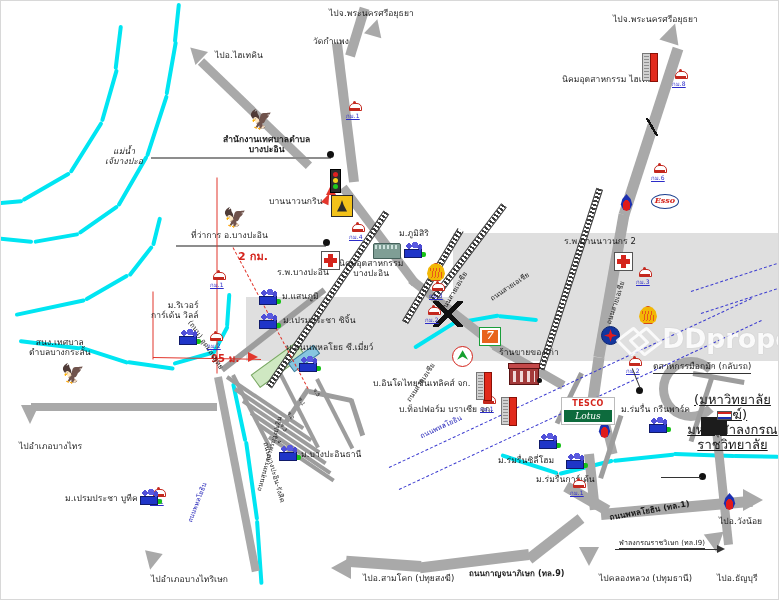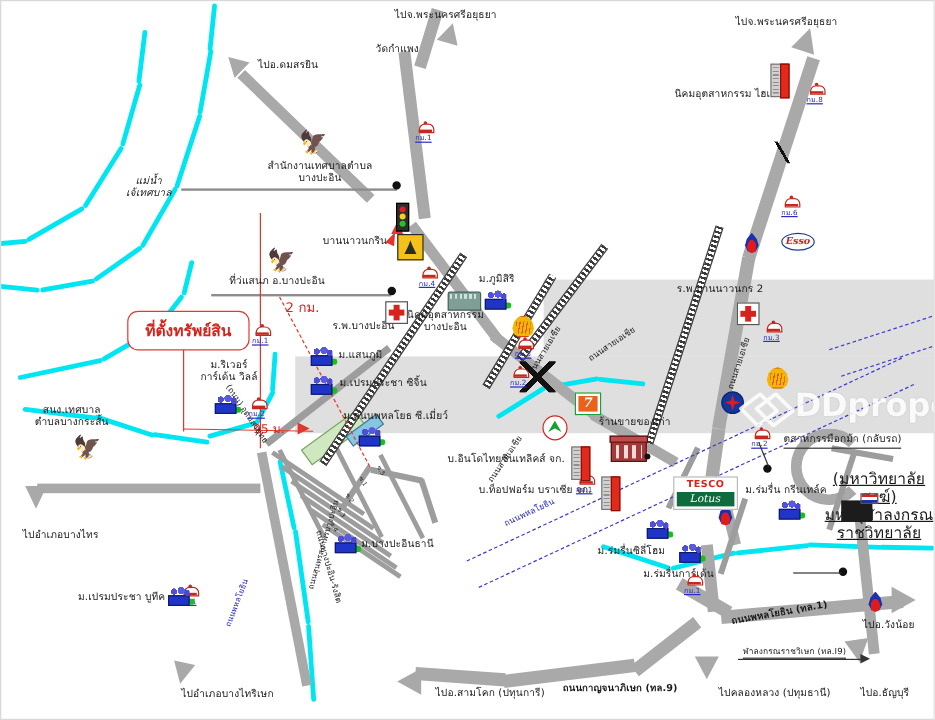--- a/index.html
+++ b/index.html
@@ -12,21 +12,21 @@
   .abs{position:absolute;}
   
   .lbl{
     position:absolute;font-size:8.5px;color:#1a1a1a;white-space:nowrap;
     font-family:"DejaVu Sans","Liberation Sans",sans-serif;line-height:1.15;
     letter-spacing:.1px;
   }
   .lbl.xs{font-size:6.5px;}
   .lbl.ctr{text-align:center;}
   .lbl.ul{border-bottom:1px solid #333;padding-bottom:1px;}
-  .lbl.red{color:#d4241c;font-weight:normal;}
+  .lbl.red{color:#d4241c;font-weight:bold;}
   .lbl.kmtag{color:#2b2bc8;font-size:6px;text-decoration:underline;}
   .lbl.italic{font-style:italic;}
   
   .road{position:absolute;background:#a9a9a9;transform-origin:0 50%;}
   .road.thin{background:#9d9d9d;}
   .road.dark{background:#8d8d8d;}
   
   .river{position:absolute;background:#00e5f2;transform-origin:0 50%;border-radius:2px;}
   
   .rail{
@@ -256,58 +256,57 @@
   <div class="xway" style="left:690px;top:290px;width:90px;height:0;transform:rotate(-18deg);"></div>
   <div class="xway" style="left:700px;top:312px;width:90px;height:0;transform:rotate(-18deg);"></div>
 
   <div class="redline" style="left:216px;top:176px;width:196px;height:0;transform:rotate(90deg);"></div>
   <div class="redline dashy" style="left:232px;top:246px;width:160px;height:0;transform:rotate(62deg);"></div>
   <div class="redline" style="left:152px;top:356px;width:108px;height:0;transform:rotate(1deg);"></div>
   <div class="redline" style="left:152px;top:290px;width:68px;height:0;transform:rotate(90deg);"></div>
   <div class="arw" style="left:247px;top:351px;border-top:5px solid transparent;border-bottom:5px solid transparent;border-left:10px solid #e2362c;"></div>
   <div class="arw" style="left:325px;top:184px;border-left:5px solid transparent;border-right:5px solid transparent;border-bottom:10px solid #e2362c;"></div>
 
-  <div class="callout" style="left:105px;top:258px;">ที่ตั้งทรัพย์สิน</div>
 
   <div class="lbl red" style="left:237px;top:250px;font-size:11px;">2 กม.</div>
   <div class="lbl red" style="left:210px;top:352px;font-size:10px;">95 ม.</div>
 
-  <div class="lbl" style="left:214px;top:50px;">ไปอ.ดมสรยิน</div>
+  <div class="lbl" style="left:214px;top:50px;">ไปอ.ไฮเทคิน</div>
   <div class="lbl" style="left:328px;top:8px;">ไปจ.พระนครศรีอยุธยา</div>
   <div class="lbl" style="left:612px;top:14px;">ไปจ.พระนครศรีอยุธยา</div>
   <div class="lbl" style="left:18px;top:441px;">ไปอำเภอบางไทร</div>
   <div class="lbl" style="left:150px;top:574px;">ไปอำเภอบางไทริเษก</div>
-  <div class="lbl" style="left:362px;top:573px;">ไปอ.สามโคก (ปทุนการี)</div>
+  <div class="lbl" style="left:362px;top:573px;">ไปอ.สามโคก (ปทุยสงฆี)</div>
   <div class="lbl" style="left:598px;top:573px;">ไปคลองหลวง (ปทุมธานี)</div>
   <div class="lbl" style="left:716px;top:573px;">ไปอ.ธัญบุรี</div>
   <div class="lbl" style="left:718px;top:516px;">ไปอ.วังน้อย</div>
 
   <div class="lbl" style="left:608px;top:505px;transform:rotate(-10deg);font-weight:bold;font-size:8px;">ถนนพหลโยธิน (ทล.1)</div>
   <div class="lbl ul" style="left:468px;top:568px;font-weight:bold;font-size:8px;border-bottom:none;">ถนนกาญจนาภิเษก (ทล.9)</div>
   <div class="lbl ul" style="left:618px;top:538px;font-size:7px;">ฬาลงกรณราชวิเษก (ทล.I9)</div>
   <div class="lbl" style="left:192px;top:318px;transform:rotate(56deg);font-size:7px;transform-origin:0 0;">(ถนน) อุดมสรยุทธ</div>
   <div class="lbl" style="left:268px;top:440px;transform:rotate(74deg);font-size:7px;transform-origin:0 0;">ถนนบางปะอิน-รังสิต</div>
   <div class="lbl" style="left:255px;top:489px;transform:rotate(-74deg);font-size:6.5px;transform-origin:0 0;">ถนนสุนทรสถาพรบางปะอิน</div>
   <div class="lbl" style="left:438px;top:308px;transform:rotate(-59deg);font-size:7px;transform-origin:0 0;">ถนนสายเอเชีย</div>
   <div class="lbl" style="left:404px;top:398px;transform:rotate(-56deg);font-size:7px;transform-origin:0 0;">ถนนสายเอเชีย</div>
   <div class="lbl" style="left:604px;top:322px;transform:rotate(-72deg);font-size:7px;transform-origin:0 0;">ถนนสายเอเชีย</div>
   <div class="lbl" style="left:488px;top:295px;transform:rotate(-34deg);font-size:7px;transform-origin:0 0;">ถนนสายเอเชีย</div>
   <div class="lbl" style="left:418px;top:432px;transform:rotate(-25deg);font-size:7px;color:#2222b8;transform-origin:0 0;">ถนนพหลโยธิน</div>
   <div class="lbl" style="left:186px;top:520px;transform:rotate(-69deg);font-size:6.5px;color:#2222b8;transform-origin:0 0;">ถนนพหลโยธิน</div>
 
   <div class="lbl italic ctr" style="left:104px;top:146px;">
     <span style="white-space:pre-line;">แม่น้ำ
-เจ้เทศบาล</span>
+เจ้บางปะอ</span>
   </div>
   <div class="lbl" style="left:312px;top:36px;">วัดกำแพง</div>
   <div class="lbl ctr" style="left:222px;top:134px;">
-    <span style="white-space:pre-line;">สำนักงานเทศบาลตำบล
+    <span style="white-space:pre-line;font-weight:bold;">สำนักงานเทศบาลตำบล
 บางปะอิน</span>
   </div>
-  <div class="lbl" style="left:190px;top:230px;">ที่ว่แสนภ อ.บางปะอิน</div>
+  <div class="lbl" style="left:190px;top:230px;">ที่ว่าการ อ.บางปะอิน</div>
   <div class="lbl" style="left:268px;top:196px;">บานนาวนกริน</div>
   <div class="lbl" style="left:276px;top:267px;">ร.พ.บางปะอิน</div>
   <div class="lbl ctr" style="left:338px;top:258px;">
     <span style="white-space:pre-line;">นิคมอุตสาหกรรม
 บางปะอิน</span>
   </div>
   <div class="lbl" style="left:561px;top:74px;">นิคมอุตสาหกรรม ไฮเทค</div>
   <div class="lbl" style="left:563px;top:236px;">ร.พ.บานนาวนกร 2</div>
   <div class="lbl ctr" style="left:28px;top:337px;">
     <span style="white-space:pre-line;">สนง.เทศบาล
@@ -315,33 +314,33 @@
   </div>
   <div class="lbl ul" style="left:652px;top:361px;">ตสาหกรรมือกม้า (กลับรถ)</div>
   <div class="lbl ctr" style="left:686px;top:392px;font-size:13px;text-decoration:underline;">
     <span style="white-space:pre-line;">(มหาวิทยาลัยสงฆ์)
 มหาจุฬาลงกรณราชวิทยาลัย</span>
   </div>
   <div class="lbl" style="left:498px;top:347px;">ร้านขายของเก่า</div>
   <div class="lbl" style="left:372px;top:378px;">บ.อินโดไทยซินเทลิคส์ จก.</div>
   <div class="lbl" style="left:398px;top:404px;">บ.ท็อปฟอร์ม บราเซีย จก.</div>
 
-  <div class="lbl ctr" style="left:166px;top:300px;">
+  <div class="lbl ctr" style="left:150px;top:300px;text-align:right;">
     <span style="white-space:pre-line;">ม.ริเวอร์
 การ์เด้น วิลล์</span>
   </div>
   <div class="lbl" style="left:281px;top:291px;">ม.แสนภูมิ</div>
   <div class="lbl" style="left:282px;top:315px;">ม.เปรมประชา ซิจิ้น</div>
   <div class="lbl" style="left:285px;top:342px;">ม.ถนนพหลโยธ ซี.เมี่ยว์</div>
   <div class="lbl" style="left:398px;top:228px;">ม.ภูมิสิริ</div>
   <div class="lbl" style="left:300px;top:449px;">ม.บางปะอินธานี</div>
   <div class="lbl" style="left:64px;top:493px;">ม.เปรมประชา บูทีค</div>
   <div class="lbl" style="left:497px;top:455px;">ม.ร่มรื่นซิลี่โฮม</div>
   <div class="lbl" style="left:535px;top:474px;">ม.ร่มรื่นการ์เด้น</div>
-  <div class="lbl" style="left:620px;top:404px;">ม.ร่มรื่น กรีนเทล์ค</div>
+  <div class="lbl" style="left:620px;top:404px;">ม.ร่มรื่น กรีนพาร์ค</div>
 
   <div class="kmicon" style="left:348px;top:100px;">
     <div class="top"></div>
       <div class="bell"></div>
       <div class="base"></div>
     </div>
   <div class="lbl kmtag" style="left:345px;top:112px;">กม.1</div>
 
   <div class="kmicon" style="left:351px;top:221px;">
     <div class="top"></div>

